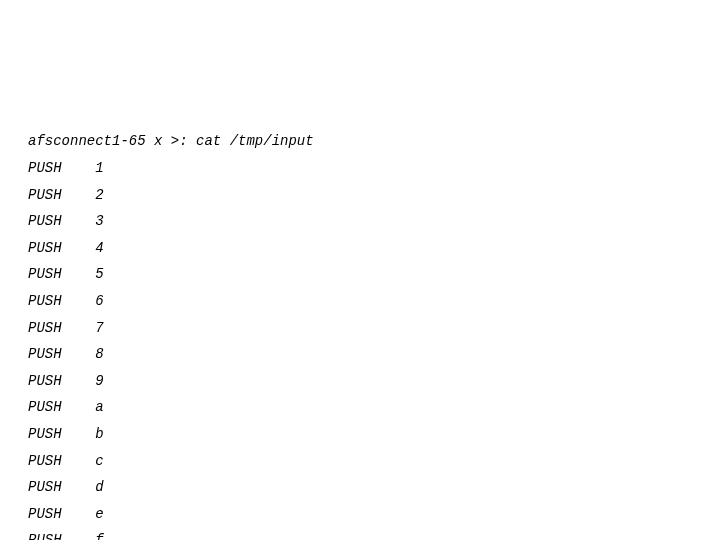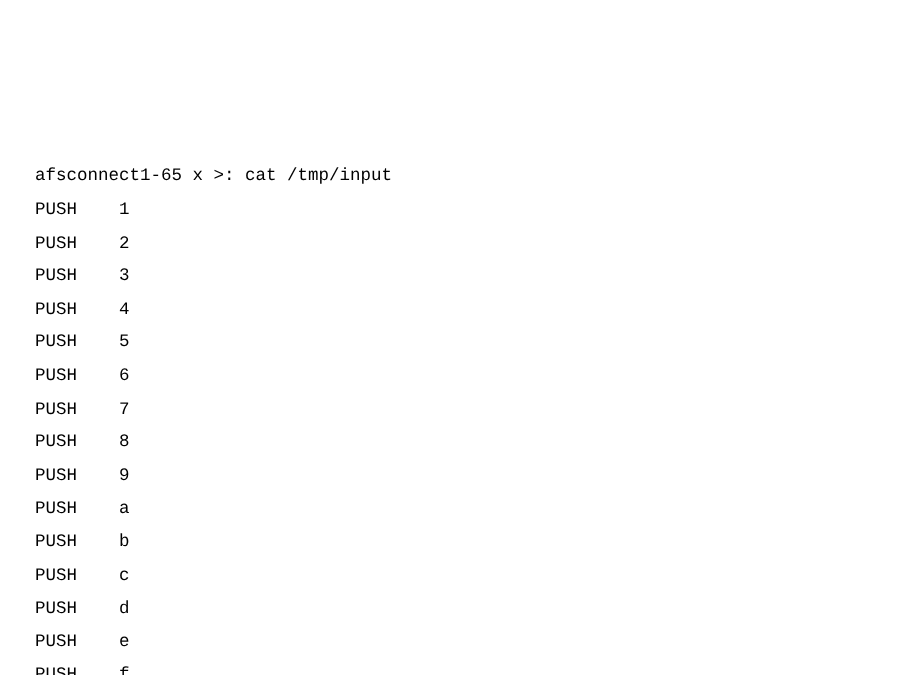--- a/index.html
+++ b/index.html
@@ -8,21 +8,21 @@
       height: 540px;
       background: #ffffff;
       font-family: "Courier New", Courier, monospace;
       font-size: 14px;
       color: #000000;
       padding: 22px 28px;
       line-height: 1.9;
       white-space: pre;
       overflow: hidden;
     }
-    .line { display: block; }
+    .line { display: block; font-style: italic; }
     .prompt, .command, .output { display: inline; }
   </style>
 </head>
 <body>
 
 
 
 <div id="terminal"><div class="line"><span class="prompt">afsconnect1-65 x &gt;:</span><span class="command"> cat /tmp/input</span></div><div class="line"><span class="output">PUSH    1</span></div><div class="line"><span class="output">PUSH    2</span></div><div class="line"><span class="output">PUSH    3</span></div><div class="line"><span class="output">PUSH    4</span></div><div class="line"><span class="output">PUSH    5</span></div><div class="line"><span class="output">PUSH    6</span></div><div class="line"><span class="output">PUSH    7</span></div><div class="line"><span class="output">PUSH    8</span></div><div class="line"><span class="output">PUSH    9</span></div><div class="line"><span class="output">PUSH    a</span></div><div class="line"><span class="output">PUSH    b</span></div><div class="line"><span class="output">PUSH    c</span></div><div class="line"><span class="output">PUSH    d</span></div><div class="line"><span class="output">PUSH    e</span></div><div class="line"><span class="output">PUSH    f</span></div></div>
 
 

